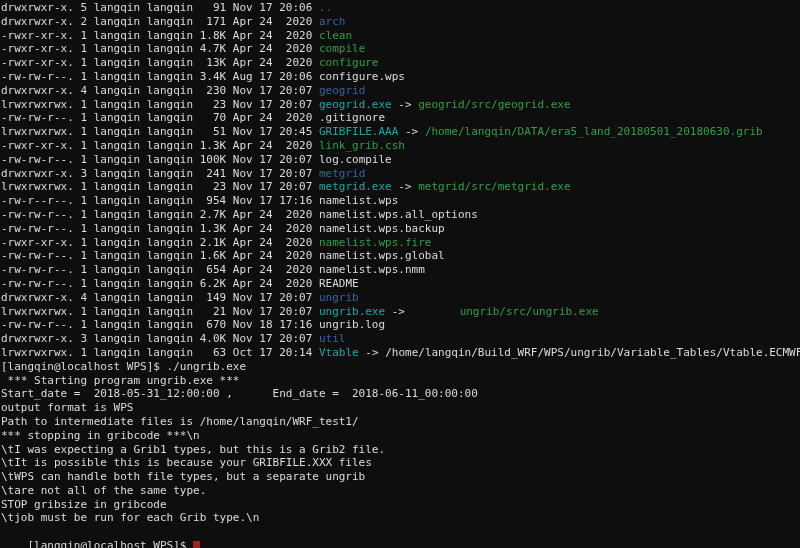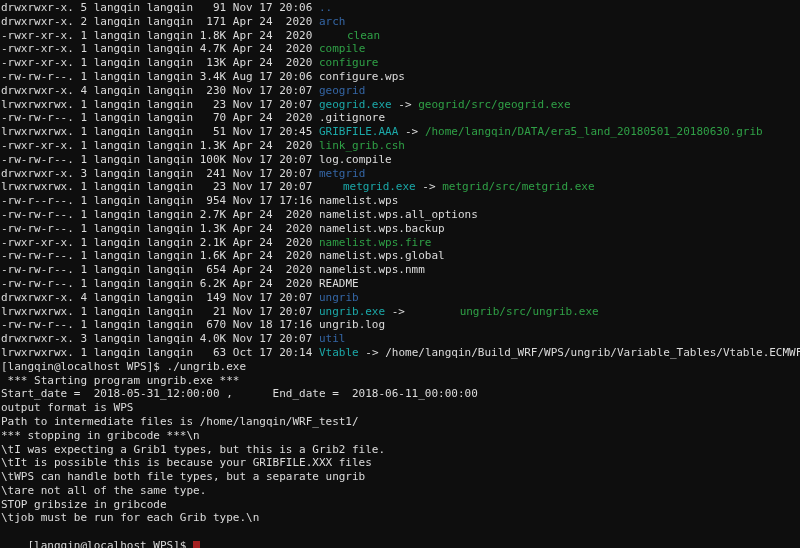--- a/index.html
+++ b/index.html
@@ -31,32 +31,32 @@
     margin-bottom: -1px;
   }
 </style>
 </head>
 <body style="background: rgb(14, 14, 14); color: rgb(220, 220, 220);">
 
 <div class="terminal">
   <div id="ls-output">
       <div class="line"><span>drwxrwxr-x. 5 langqin langqin   91 Nov 17 20:06 </span><span style="color: rgb(52, 101, 164);">..</span></div>
       <div class="line"><span>drwxrwxr-x. 2 langqin langqin  171 Apr 24  2020 </span><span style="color: rgb(52, 101, 164);">arch</span></div>
-      <div class="line"><span>-rwxr-xr-x. 1 langqin langqin 1.8K Apr 24  2020 </span><span style="color: rgb(47, 160, 70); margin-left: 28px;">clean</span></div>
+      <div class="line"><span>-rwxr-xr-x. 1 langqin langqin 1.8K Apr 24  2020 </span><span style="color: rgb(47, 160, 70);">clean</span></div>
       <div class="line"><span>-rwxr-xr-x. 1 langqin langqin 4.7K Apr 24  2020 </span><span style="color: rgb(47, 160, 70);">compile</span></div>
       <div class="line"><span>-rwxr-xr-x. 1 langqin langqin  13K Apr 24  2020 </span><span style="color: rgb(47, 160, 70);">configure</span></div>
       <div class="line"><span>-rw-rw-r--. 1 langqin langqin 3.4K Aug 17 20:06 </span><span style="color: rgb(220, 220, 220);">configure.wps</span></div>
       <div class="line"><span>drwxrwxr-x. 4 langqin langqin  230 Nov 17 20:07 </span><span style="color: rgb(52, 101, 164);">geogrid</span></div>
       <div class="line"><span>lrwxrwxrwx. 1 langqin langqin   23 Nov 17 20:07 </span><span style="color: rgb(27, 168, 168);">geogrid.exe</span><span> -&gt; </span><span style="color: rgb(47, 160, 70);">geogrid/src/geogrid.exe</span></div>
       <div class="line"><span>-rw-rw-r--. 1 langqin langqin   70 Apr 24  2020 </span><span style="color: rgb(220, 220, 220);">.gitignore</span></div>
       <div class="line"><span>lrwxrwxrwx. 1 langqin langqin   51 Nov 17 20:45 </span><span style="color: rgb(27, 168, 168);">GRIBFILE.AAA</span><span> -&gt; </span><span style="color: rgb(47, 160, 70);">/home/langqin/DATA/era5_land_20180501_20180630.grib</span></div>
       <div class="line"><span>-rwxr-xr-x. 1 langqin langqin 1.3K Apr 24  2020 </span><span style="color: rgb(47, 160, 70);">link_grib.csh</span></div>
       <div class="line"><span>-rw-rw-r--. 1 langqin langqin 100K Nov 17 20:07 </span><span style="color: rgb(220, 220, 220);">log.compile</span></div>
       <div class="line"><span>drwxrwxr-x. 3 langqin langqin  241 Nov 17 20:07 </span><span style="color: rgb(52, 101, 164);">metgrid</span></div>
-      <div class="line"><span>lrwxrwxrwx. 1 langqin langqin   23 Nov 17 20:07 </span><span style="color: rgb(27, 168, 168); margin-left: 24px;">metgrid.exe</span><span> -&gt; </span><span style="color: rgb(47, 160, 70);">metgrid/src/metgrid.exe</span></div>
+      <div class="line"><span>lrwxrwxrwx. 1 langqin langqin   23 Nov 17 20:07 </span><span style="color: rgb(27, 168, 168);">metgrid.exe</span><span> -&gt; </span><span style="color: rgb(47, 160, 70);">metgrid/src/metgrid.exe</span></div>
       <div class="line"><span>-rw-r--r--. 1 langqin langqin  954 Nov 17 17:16 </span><span style="color: rgb(220, 220, 220);">namelist.wps</span></div>
       <div class="line"><span>-rw-rw-r--. 1 langqin langqin 2.7K Apr 24  2020 </span><span style="color: rgb(220, 220, 220);">namelist.wps.all_options</span></div>
       <div class="line"><span>-rw-rw-r--. 1 langqin langqin 1.3K Apr 24  2020 </span><span style="color: rgb(220, 220, 220);">namelist.wps.backup</span></div>
       <div class="line"><span>-rwxr-xr-x. 1 langqin langqin 2.1K Apr 24  2020 </span><span style="color: rgb(47, 160, 70);">namelist.wps.fire</span></div>
       <div class="line"><span>-rw-rw-r--. 1 langqin langqin 1.6K Apr 24  2020 </span><span style="color: rgb(220, 220, 220);">namelist.wps.global</span></div>
       <div class="line"><span>-rw-rw-r--. 1 langqin langqin  654 Apr 24  2020 </span><span style="color: rgb(220, 220, 220);">namelist.wps.nmm</span></div>
       <div class="line"><span>-rw-rw-r--. 1 langqin langqin 6.2K Apr 24  2020 </span><span style="color: rgb(220, 220, 220);">README</span></div>
       <div class="line"><span>drwxrwxr-x. 4 langqin langqin  149 Nov 17 20:07 </span><span style="color: rgb(52, 101, 164); margin-top: 40px;">ungrib</span></div>
       <div class="line"><span>lrwxrwxrwx. 1 langqin langqin   21 Nov 17 20:07 </span><span style="color: rgb(27, 168, 168);">ungrib.exe</span><span> -&gt; </span><span style="color: rgb(47, 160, 70); margin-left: 48px;">ungrib/src/ungrib.exe</span></div>
       <div class="line"><span>-rw-rw-r--. 1 langqin langqin  670 Nov 18 17:16 </span><span style="color: rgb(220, 220, 220);">ungrib.log</span></div>

